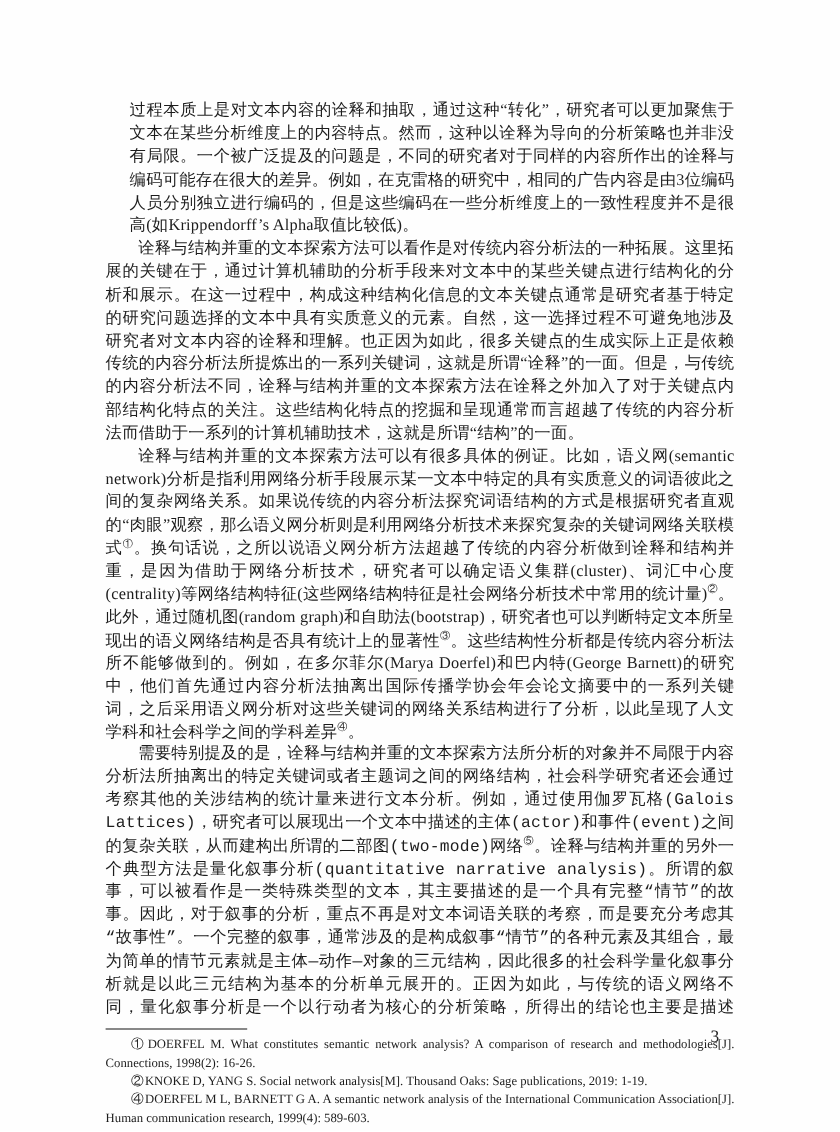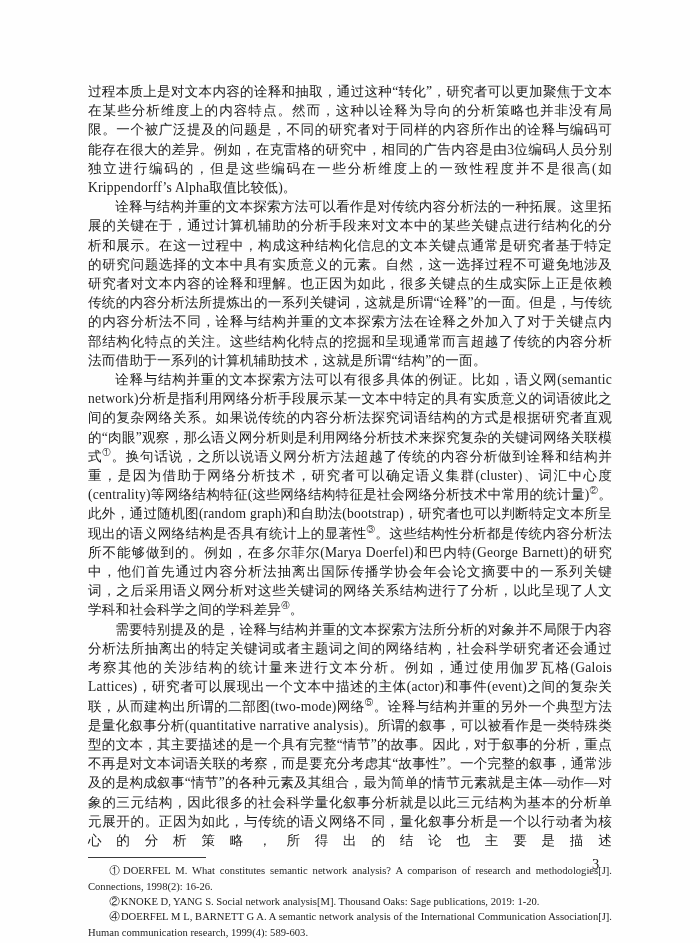--- a/index.html
+++ b/index.html
@@ -25,23 +25,25 @@
   .para {
     margin: 0;
     font-size: 13.6px;
     line-height: 19.2px;
     text-align: justify;
     text-indent: 2em;
     letter-spacing: 0.2px;
   }
   .para.no-indent {
     text-indent: 0;
+    margin-left: 20px;
   }
   .para.cont-next {
     text-align-last: justify;
+    font-family: Liberation Mono, monospace;
   }
   .para sup {
     font-size: 0.62em;
     line-height: 0;
     vertical-align: super;
   }
   .fn-sep {
     width: 118px;
     height: 0;
     border-top: 1px solid #3a3a3a;
@@ -74,17 +76,17 @@
 <div class="page">
   <main class="body-text">
       <p class="para no-indent">过程本质上是对文本内容的诠释和抽取，通过这种“转化”，研究者可以更加聚焦于文本在某些分析维度上的内容特点。然而，这种以诠释为导向的分析策略也并非没有局限。一个被广泛提及的问题是，不同的研究者对于同样的内容所作出的诠释与编码可能存在很大的差异。例如，在克雷格的研究中，相同的广告内容是由3位编码人员分别独立进行编码的，但是这些编码在一些分析维度上的一致性程度并不是很高(如Krippendorff’s Alpha取值比较低)。</p>
       <p class="para">诠释与结构并重的文本探索方法可以看作是对传统内容分析法的一种拓展。这里拓展的关键在于，通过计算机辅助的分析手段来对文本中的某些关键点进行结构化的分析和展示。在这一过程中，构成这种结构化信息的文本关键点通常是研究者基于特定的研究问题选择的文本中具有实质意义的元素。自然，这一选择过程不可避免地涉及研究者对文本内容的诠释和理解。也正因为如此，很多关键点的生成实际上正是依赖传统的内容分析法所提炼出的一系列关键词，这就是所谓“诠释”的一面。但是，与传统的内容分析法不同，诠释与结构并重的文本探索方法在诠释之外加入了对于关键点内部结构化特点的关注。这些结构化特点的挖掘和呈现通常而言超越了传统的内容分析法而借助于一系列的计算机辅助技术，这就是所谓“结构”的一面。</p>
       <p class="para">诠释与结构并重的文本探索方法可以有很多具体的例证。比如，语义网(semantic network)分析是指利用网络分析手段展示某一文本中特定的具有实质意义的词语彼此之间的复杂网络关系。如果说传统的内容分析法探究词语结构的方式是根据研究者直观的“肉眼”观察，那么语义网分析则是利用网络分析技术来探究复杂的关键词网络关联模式<sup>①</sup>。换句话说，之所以说语义网分析方法超越了传统的内容分析做到诠释和结构并重，是因为借助于网络分析技术，研究者可以确定语义集群(cluster)、词汇中心度(centrality)等网络结构特征(这些网络结构特征是社会网络分析技术中常用的统计量)<sup>②</sup>。此外，通过随机图(random graph)和自助法(bootstrap)，研究者也可以判断特定文本所呈现出的语义网络结构是否具有统计上的显著性<sup>③</sup>。这些结构性分析都是传统内容分析法所不能够做到的。例如，在多尔菲尔(Marya Doerfel)和巴内特(George Barnett)的研究中，他们首先通过内容分析法抽离出国际传播学协会年会论文摘要中的一系列关键词，之后采用语义网分析对这些关键词的网络关系结构进行了分析，以此呈现了人文学科和社会科学之间的学科差异<sup>④</sup>。</p>
       <p class="para cont-next">需要特别提及的是，诠释与结构并重的文本探索方法所分析的对象并不局限于内容分析法所抽离出的特定关键词或者主题词之间的网络结构，社会科学研究者还会通过考察其他的关涉结构的统计量来进行文本分析。例如，通过使用伽罗瓦格(Galois Lattices)，研究者可以展现出一个文本中描述的主体(actor)和事件(event)之间的复杂关联，从而建构出所谓的二部图(two-mode)网络<sup>⑤</sup>。诠释与结构并重的另外一个典型方法是量化叙事分析(quantitative narrative analysis)。所谓的叙事，可以被看作是一类特殊类型的文本，其主要描述的是一个具有完整“情节”的故事。因此，对于叙事的分析，重点不再是对文本词语关联的考察，而是要充分考虑其“故事性”。一个完整的叙事，通常涉及的是构成叙事“情节”的各种元素及其组合，最为简单的情节元素就是主体—动作—对象的三元结构，因此很多的社会科学量化叙事分析就是以此三元结构为基本的分析单元展开的。正因为如此，与传统的语义网络不同，量化叙事分析是一个以行动者为核心的分析策略，所得出的结论也主要是描述</p>
     </main>
   <div class="fn-sep"></div>
   <section class="footnotes">
       <p class="footnote"><span class="fn-marker">①</span><span>DOERFEL M. What constitutes semantic network analysis?  A comparison of research and methodologies[J]. Connections, 1998(2): 16-26.</span></p>
-      <p class="footnote"><span class="fn-marker">②</span><span>KNOKE D, YANG S. Social network analysis[M]. Thousand Oaks: Sage publications, 2019: 1-20.</span></p>
+      <p class="footnote"><span class="fn-marker">②</span><span>KNOKE D, YANG S. Social network analysis[M]. Thousand Oaks: Sage publications, 2019: 1-19.</span></p>
       <p class="footnote"><span class="fn-marker">④</span><span>DOERFEL M L, BARNETT G A. A semantic network analysis of the International Communication Association[J]. Human communication research, 1999(4): 589-603.</span></p>
     </section>
   <div class="page-number">3</div>
 </div>
 
 </body></html>

